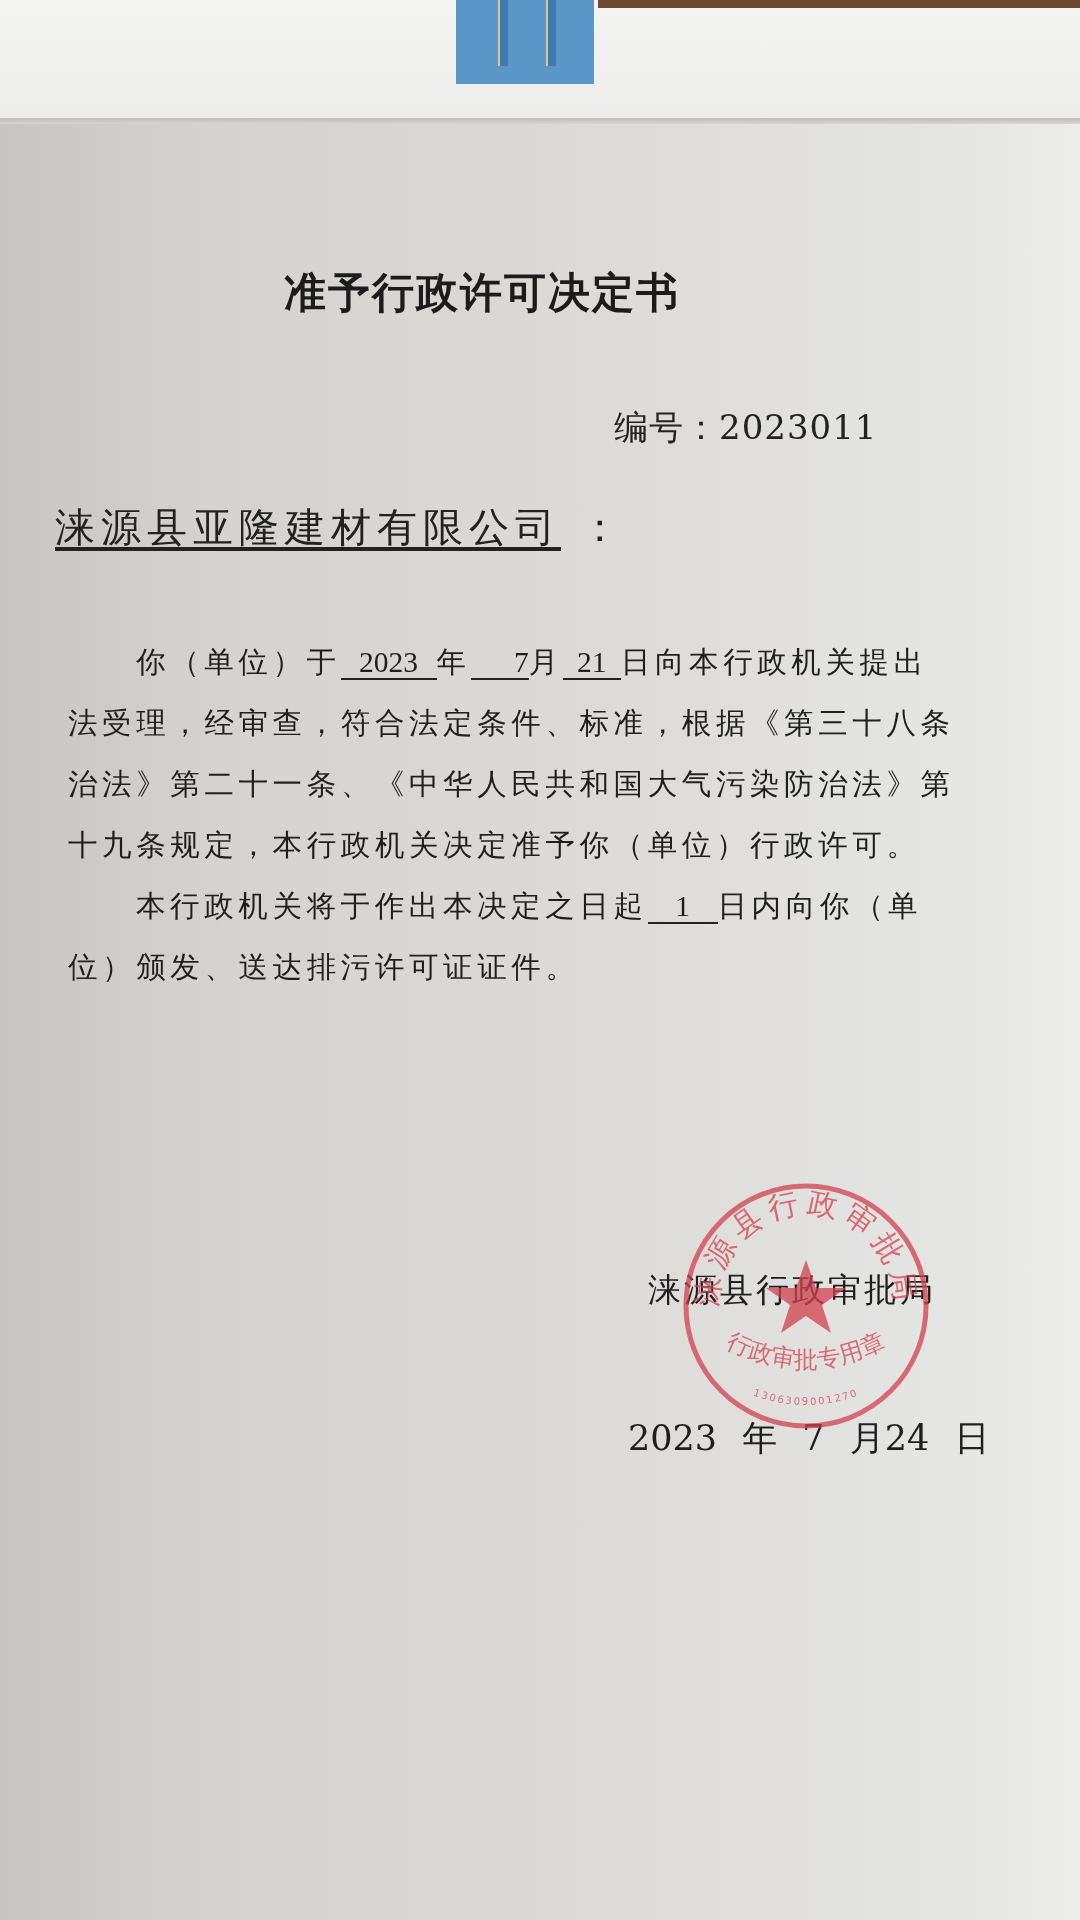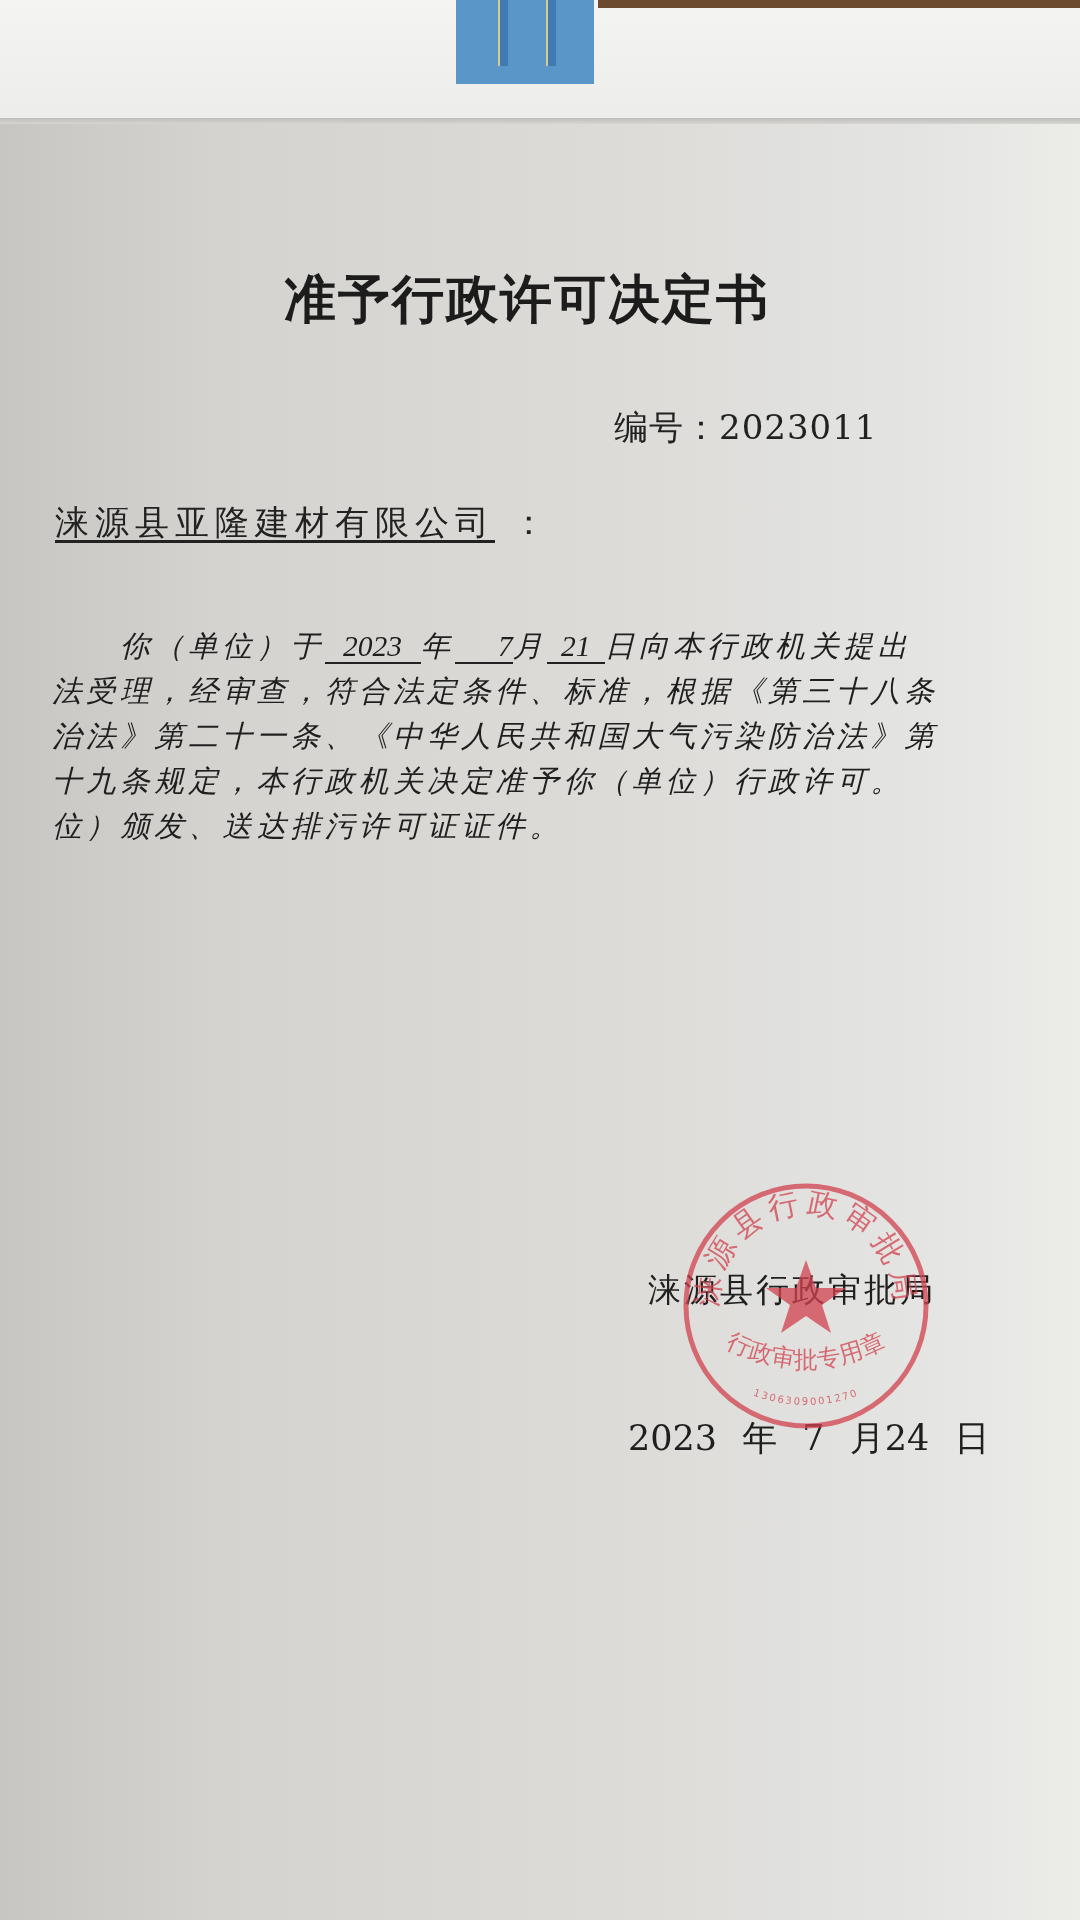--- a/index.html
+++ b/index.html
@@ -32,36 +32,36 @@
     position:absolute; left:0; top:118px; width:1080px; height:1802px;
     background:linear-gradient(90deg,#c7c6c3 0%,#d4d3d0 20%,#dddcd9 60%,#e4e4e2 85%,#ecece9 100%);
   }
   .page-top-edge {
     position:absolute; left:0; top:118px; width:1080px; height:6px;
     background:linear-gradient(180deg,#bebdba,#d6d5d2);
   }
   .title {
     position:absolute; left:284px; top:265px;
     font-family:"DejaVu Sans","Liberation Sans",sans-serif;
-    font-size:52px; font-weight:bold; letter-spacing:2px; color:#1c1c1c;
+    font-size:42px; font-weight:bold; letter-spacing:2px; color:#1c1c1c;
   }
   .doc-no {
     position:absolute; left:614px; top:405px; font-size:34px; color:#222;
     letter-spacing:1px;
   }
   .recipient {
-    position:absolute; left:55px; top:500px; font-size:34px; color:#222;
+    position:absolute; left:55px; top:500px; font-size:40px; color:#222;
     letter-spacing:6px;
   }
   .recipient .name { text-decoration:underline; text-underline-offset:6px; }
   .body-text {
     position:absolute; left:52px; top:624px; width:960px;
     font-size:29.5px; line-height:45px; color:#1f1f1f; letter-spacing:4.6px;
   }
-  .body-text p { margin:0; white-space:nowrap;font-style:italic; }
+  .body-text p { margin:16px; white-space:nowrap; }
   .indent { padding-left:68px; }
   .u { display:inline-block; border-bottom:2px solid #222; text-align:center;
        line-height:32px; font-family:"Liberation Serif", serif; letter-spacing:0; }
   .issuer {
     position:absolute; left:648px; top:1268px; font-size:33px; color:#1f1f1f;
     letter-spacing:3px;
   }
   .sign-date {
     position:absolute; left:628px; top:1375px; font-size:35px; color:#1f1f1f;
     word-spacing:14px;
@@ -85,20 +85,21 @@
 
 <div class="doc-no"><span>编号：</span><span>2023011</span></div>
 
 <div class="recipient"><span class="name">涞源县亚隆建材有限公司</span> <span>：</span></div>
 
 <div class="body-text">
   <p class="indent"><span>你（单位）于</span><span class="u" style="width:96px">2023</span><span>年</span><span class="u" style="width:58px;text-align:right">7</span><span>月</span><span class="u" style="width:58px">21</span><span>日向本行政机关提出</span></p>
   <p>法受理，经审查，符合法定条件、标准，根据《第三十八条</p>
   <p>治法》第二十一条、《中华人民共和国大气污染防治法》第</p>
   <p>十九条规定，本行政机关决定准予你（单位）行政许可。</p>
+  <p class="indent"><span>本行政机关将于作出本决定之日起</span><span class="u" style="width:70px">1</span><span>日内向你（单</span></p>
   <p>位）颁发、送达排污许可证证件。</p>
 </div>
 
 <div class="issuer">涞源县行政审批局</div>
 
 <div class="sign-date"><span>2023</span> <span>年</span> <span>7</span> <span>月</span><span>24</span> <span>日</span></div>
 
 <svg class="seal" viewBox="0 0 252 252">
   <defs>
     <path id="sealTop" d="M 40 140 A 88 88 0 1 1 212 140"></path>

